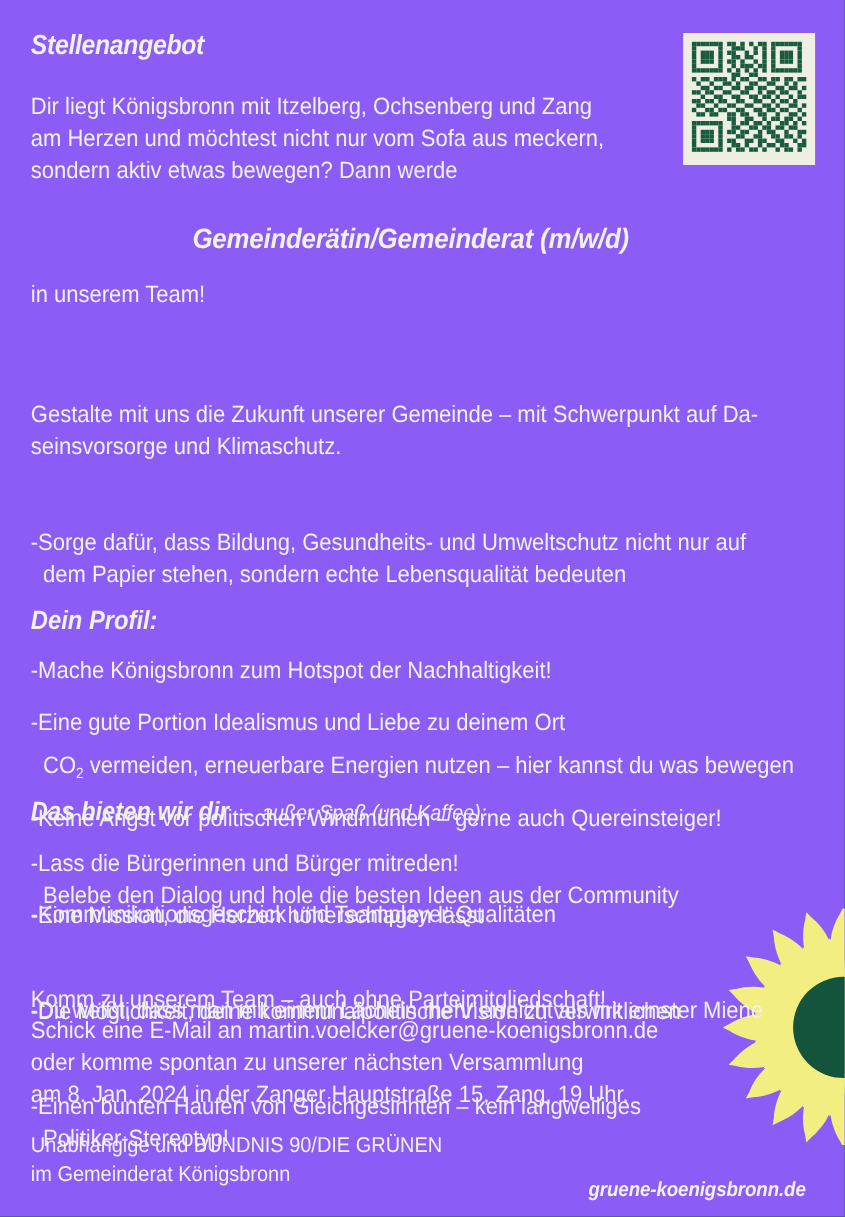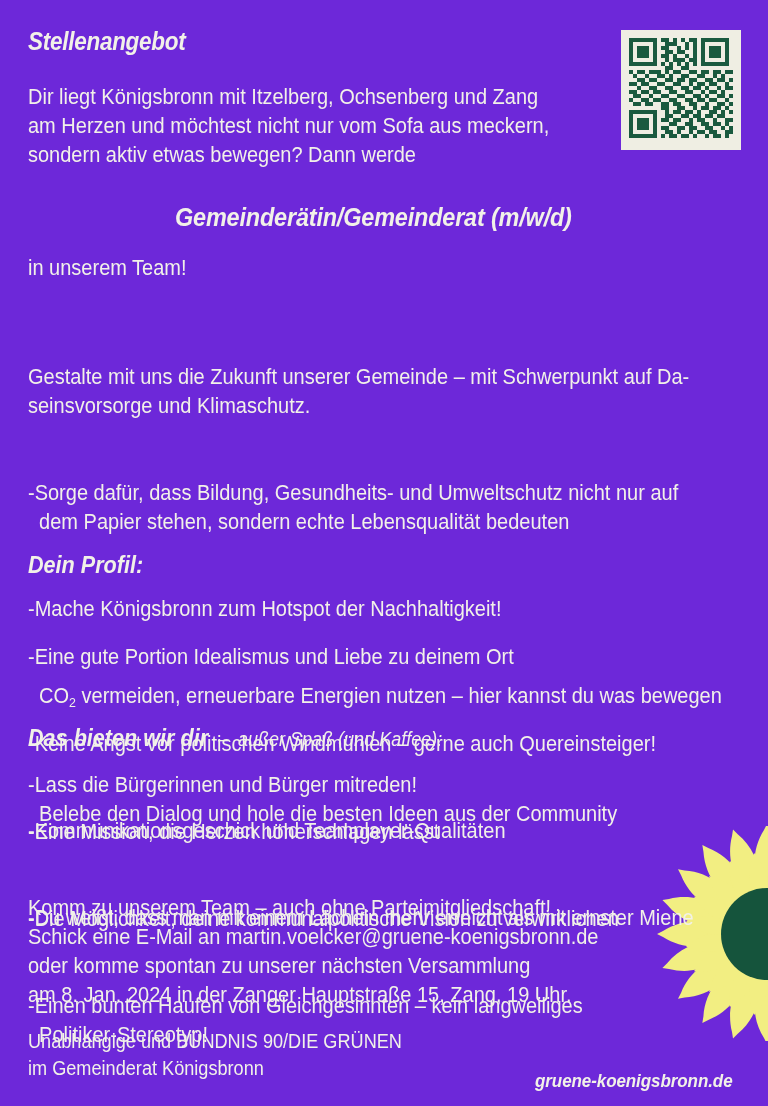--- a/index.html
+++ b/index.html
@@ -10,21 +10,21 @@
     width: 768px;
     height: 1106px;
     background: #15543c;
     font-family: "Liberation Sans", sans-serif;
     overflow: hidden;
   }
   .poster {
     position: relative;
     width: 768px;
     height: 1106px;
-    background: #6d28d9;
+    background: #8b5cf6;
     overflow: hidden;
   }
 
   
   .qr-wrap {
     position: absolute;
     top: 30px;
     left: 621px;
     width: 120px;
     height: 120px;

